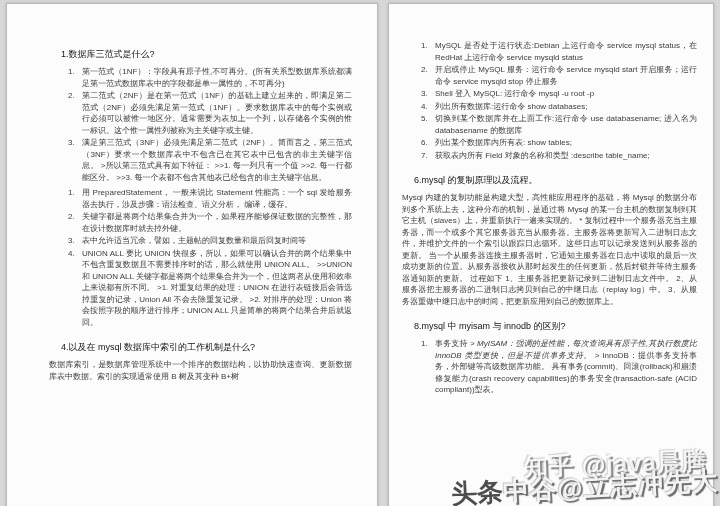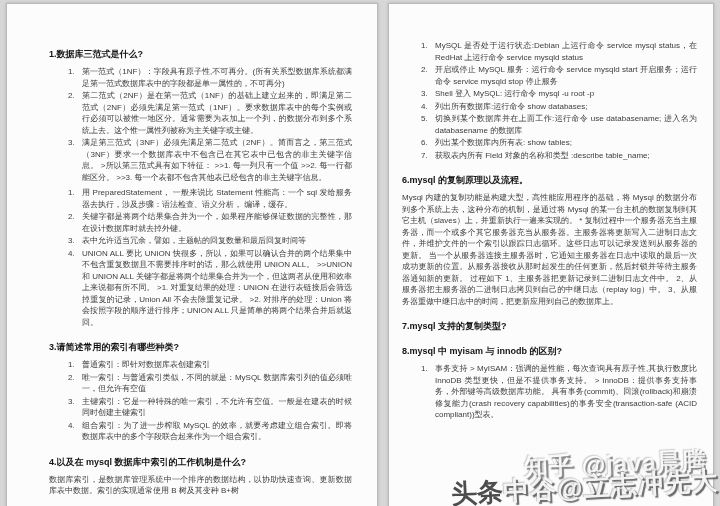--- a/index.html
+++ b/index.html
@@ -33,35 +33,35 @@
     padding: 44px 25px 0 42px;
   }
   .page-right {
     left: 388px;
     width: 326px;
     padding: 34px 16px 0 13px;
   }
   .sec h3 {
     font-size: 9px;
     line-height: 12px;
-    font-weight: bold;
+    font-weight: normal;
     color: #141414;
-    margin: 13px 0 6px 0;
+    margin: 13px 0 6px 12px;
   }
   .sec:first-child h3 { margin-top: 0; }
   .sec p { margin: 5px 0 6px 0; }
   ol.doc-list {
     margin: 2px 0 4px 0;
     padding: 0 0 0 28px;
   }
   ol.doc-list li {
     padding-left: 5px;
     margin: 0 0 1px 0;
   }
-  .italic { }
+  .italic { font-style: italic; }
   
   .watermark {
     position: absolute;
     right: 0;
     bottom: 0;
     width: 260px;
     height: 70px;
     pointer-events: none;
   }
   .wm-zhihu {
@@ -96,43 +96,34 @@
 <body>
 
 <div class="canvas">
 
   <div class="page page-left">
 
     <div class="sec">
       <h3>1.数据库三范式是什么?</h3>
       <ol class="doc-list">
         <li>第一范式（1NF）：字段具有原子性,不可再分。(所有关系型数据库系统都满足第一范式数据库表中的字段都是单一属性的，不可再分)</li>
-        <li>第二范式（2NF）是在第一范式（1NF）的基础上建立起来的，即满足第二范式（2NF）必须先满足第一范式（1NF）。要求数据库表中的每个实例或行必须可以被惟一地区分。通常需要为表加上一个列，的数据分布到多个系统上去。这个惟一属性列被称为主关键字或主键。</li>
+        <li>第二范式（2NF）是在第一范式（1NF）的基础上建立起来的，即满足第二范式（2NF）必须先满足第一范式（1NF）。要求数据库表中的每个实例或行必须可以被惟一地区分。通常需要为表加上一个列，以存储各个实例的惟一标识。这个惟一属性列被称为主关键字或主键。</li>
         <li>满足第三范式（3NF）必须先满足第二范式（2NF）。简而言之，第三范式（3NF）要求一个数据库表中不包含已在其它表中已包含的非主关键字信息。 &gt;所以第三范式具有如下特征： &gt;&gt;1. 每一列只有一个值 &gt;&gt;2. 每一行都能区分。 &gt;&gt;3. 每一个表都不包含其他表已经包含的非主关键字信息。</li>
       </ol>
     </div>
 
     <div class="sec">
       <ol class="doc-list">
         <li>用 PreparedStatement， 一般来说比 Statement 性能高：一个 sql 发给服务器去执行，涉及步骤：语法检查、语义分析， 编译，缓存。</li>
         <li>关键字都是将两个结果集合并为一个，如果程序能够保证数据的完整性，那在设计数据库时就去掉外键。</li>
         <li>表中允许适当冗余，譬如，主题帖的回复数量和最后回复时间等</li>
         <li>UNION ALL 要比 UNION 快很多，所以，如果可以确认合并的两个结果集中不包含重复数据且不需要排序时的话，那么就使用 UNION ALL。 &gt;&gt;UNION 和 UNION ALL 关键字都是将两个结果集合并为一个，但这两者从使用和效率上来说都有所不同。 &gt;1. 对重复结果的处理：UNION 在进行表链接后会筛选掉重复的记录，Union All 不会去除重复记录。 &gt;2. 对排序的处理：Union 将会按照字段的顺序进行排序；UNION ALL 只是简单的将两个结果合并后就返回。</li>
       </ol>
     </div>
 
-    <div class="sec">
-      <h3>3.请简述常用的索引有哪些种类?</h3>
-      <ol class="doc-list">
-        <li>普通索引：即针对数据库表创建索引</li>
-        <li>唯一索引：与普通索引类似，不同的就是：MySQL 数据库索引列的值必须唯一，但允许有空值</li>
-        <li>主键索引：它是一种特殊的唯一索引，不允许有空值。一般是在建表的时候同时创建主键索引</li>
-        <li>组合索引：为了进一步榨取 MySQL 的效率，就要考虑建立组合索引。即将数据库表中的多个字段联合起来作为一个组合索引。</li>
-      </ol>
-    </div>
 
     <div class="sec">
       <h3>4.以及在 mysql 数据库中索引的工作机制是什么?</h3>
       <p>数据库索引，是数据库管理系统中一个排序的数据结构，以协助快速查询、更新数据库表中数据。索引的实现通常使用 B 树及其变种 B+树</p>
     </div>
 
   </div>
 
   <div class="page page-right">
 
@@ -147,21 +138,20 @@
         <li>获取表内所有 Field 对象的名称和类型 :describe table_name;</li>
       </ol>
     </div>
 
     <div class="sec">
       <h3>6.mysql 的复制原理以及流程。</h3>
       <p>Mysql 内建的复制功能是构建大型，高性能应用程序的基础，将 Mysql 的数据分布到多个系统上去，这种分布的机制，是通过将 Mysql 的某一台主机的数据复制到其它主机（slaves）上，并重新执行一遍来实现的。 * 复制过程中一个服务器充当主服务器，而一个或多个其它服务器充当从服务器。主服务器将更新写入二进制日志文件，并维护文件的一个索引以跟踪日志循环。这些日志可以记录发送到从服务器的更新。 当一个从服务器连接主服务器时，它通知主服务器在日志中读取的最后一次成功更新的位置。从服务器接收从那时起发生的任何更新，然后封锁并等待主服务器通知新的更新。 过程如下 1、主服务器把更新记录到二进制日志文件中。 2、从服务器把主服务器的二进制日志拷贝到自己的中继日志（replay log）中。 3、从服务器重做中继日志中的时间，把更新应用到自己的数据库上。</p>
     </div>
 
     <div class="sec">
-      <h3>7.mysql 支持的复制类型?</h3>
     </div>
 
     <div class="sec">
       <h3>8.mysql 中 myisam 与 innodb 的区别?</h3>
       <ol class="doc-list">
         <li><span>事务支持 </span><span class="italic">&gt; MyISAM：强调的是性能，每次查询具有原子性,其执行数度比 InnoDB 类型更快，但是不提供事务支持。</span><span> &gt; InnoDB：提供事务支持事务，外部键等高级数据库功能。 具有事务(commit)、回滚(rollback)和崩溃修复能力(crash recovery capabilities)的事务安全(transaction-safe (ACID compliant))型表。</span></li>
 
       </ol>
     </div>
 

